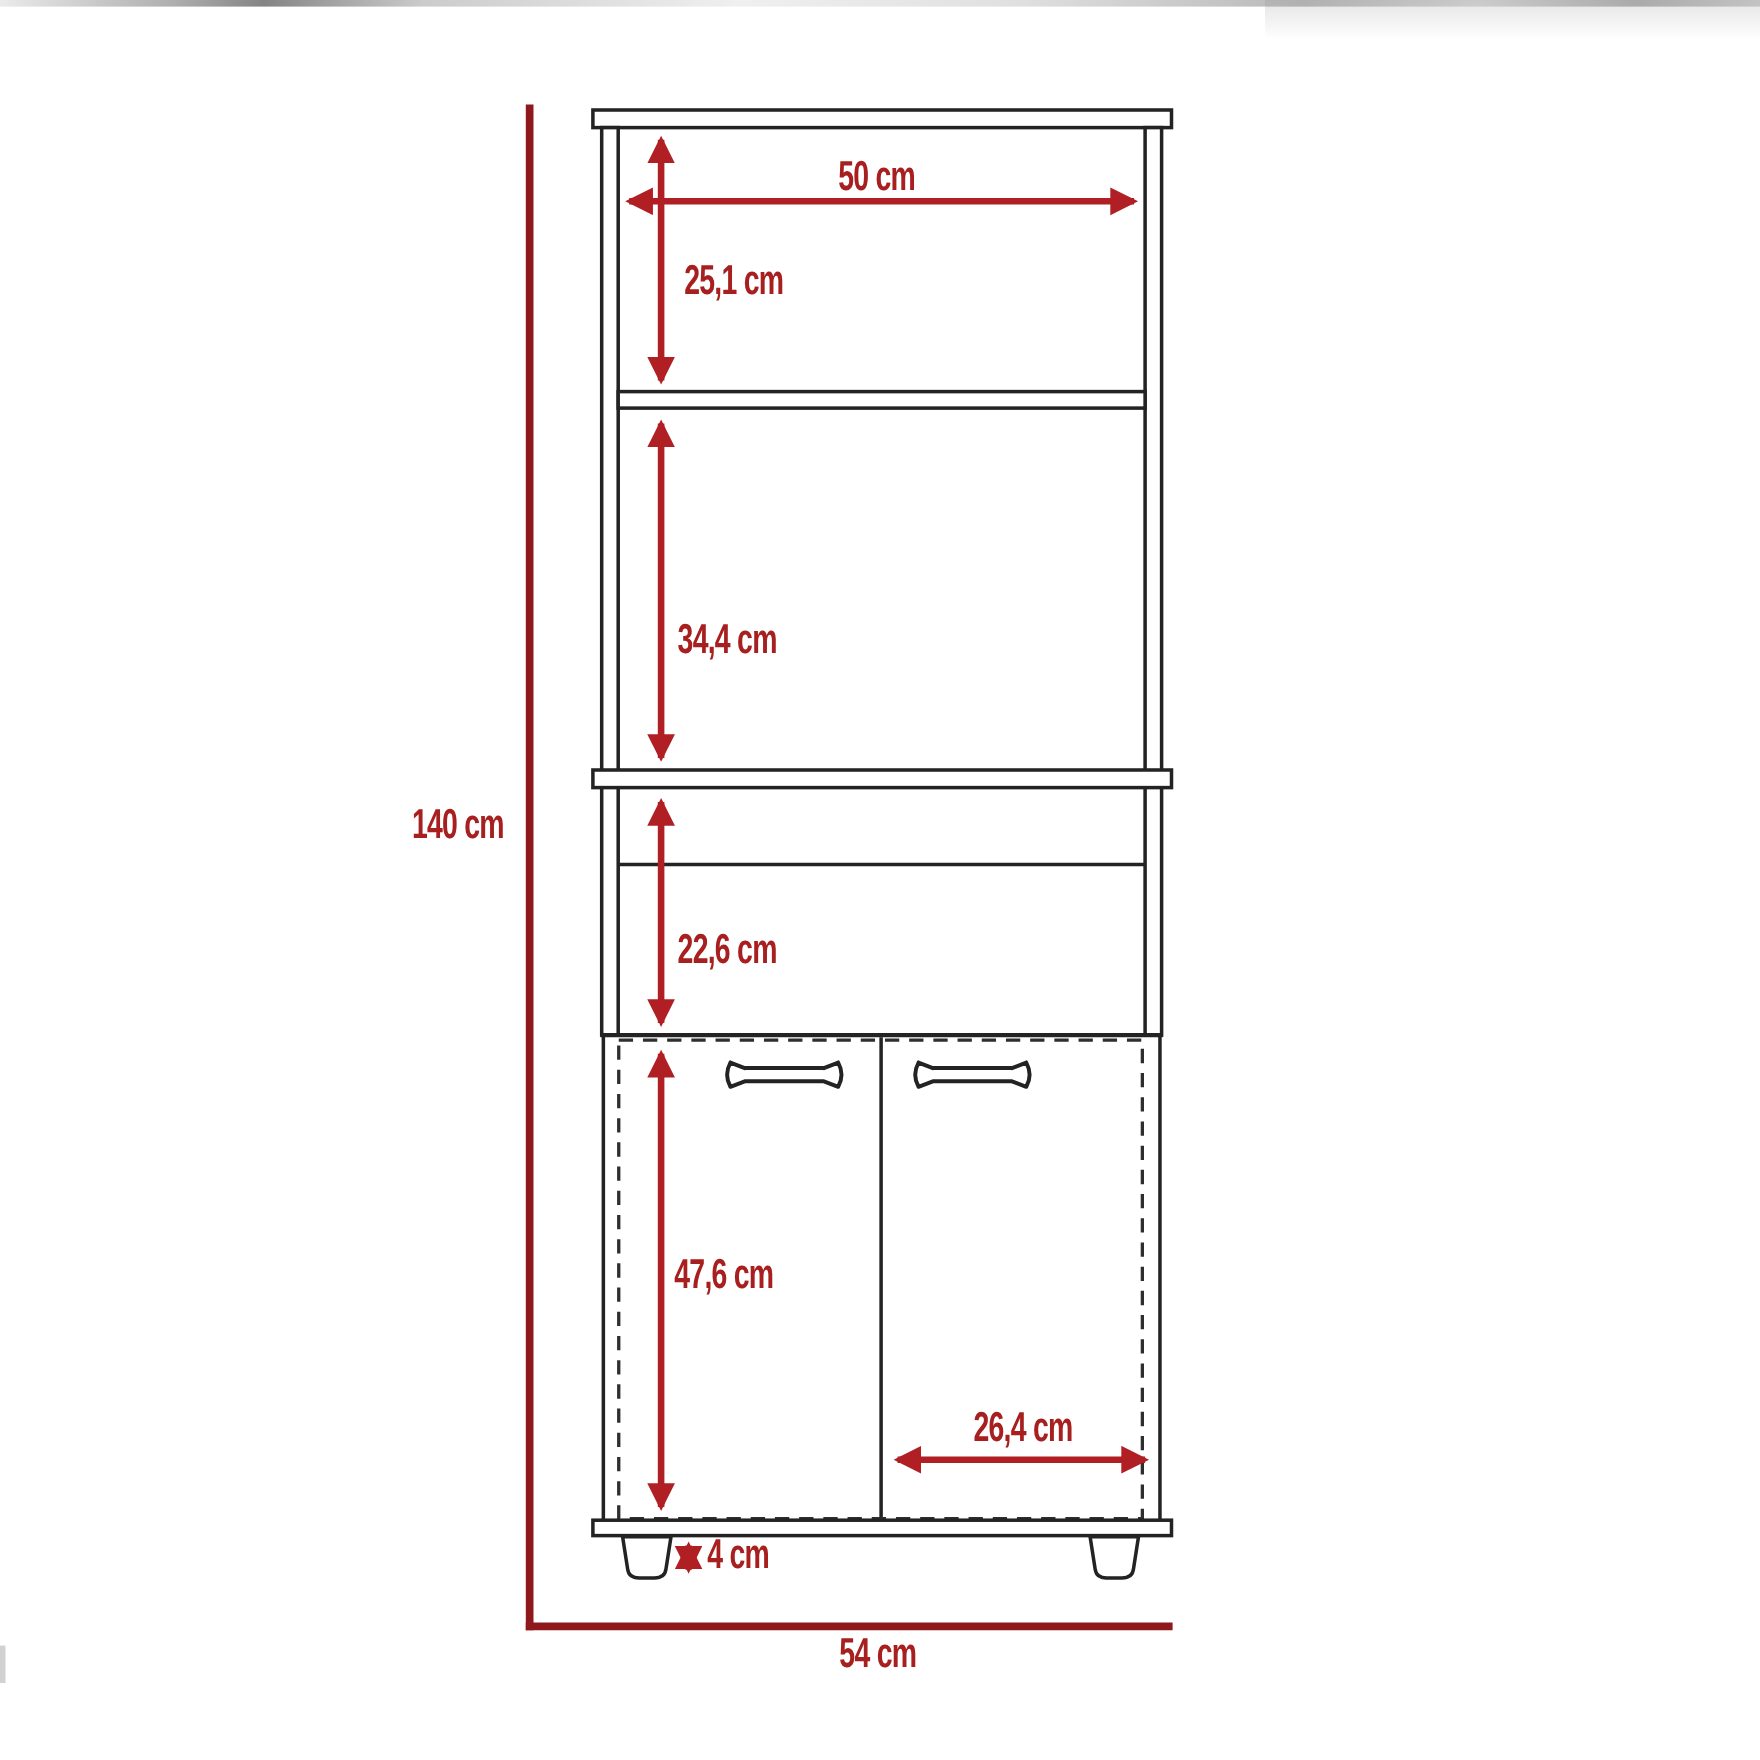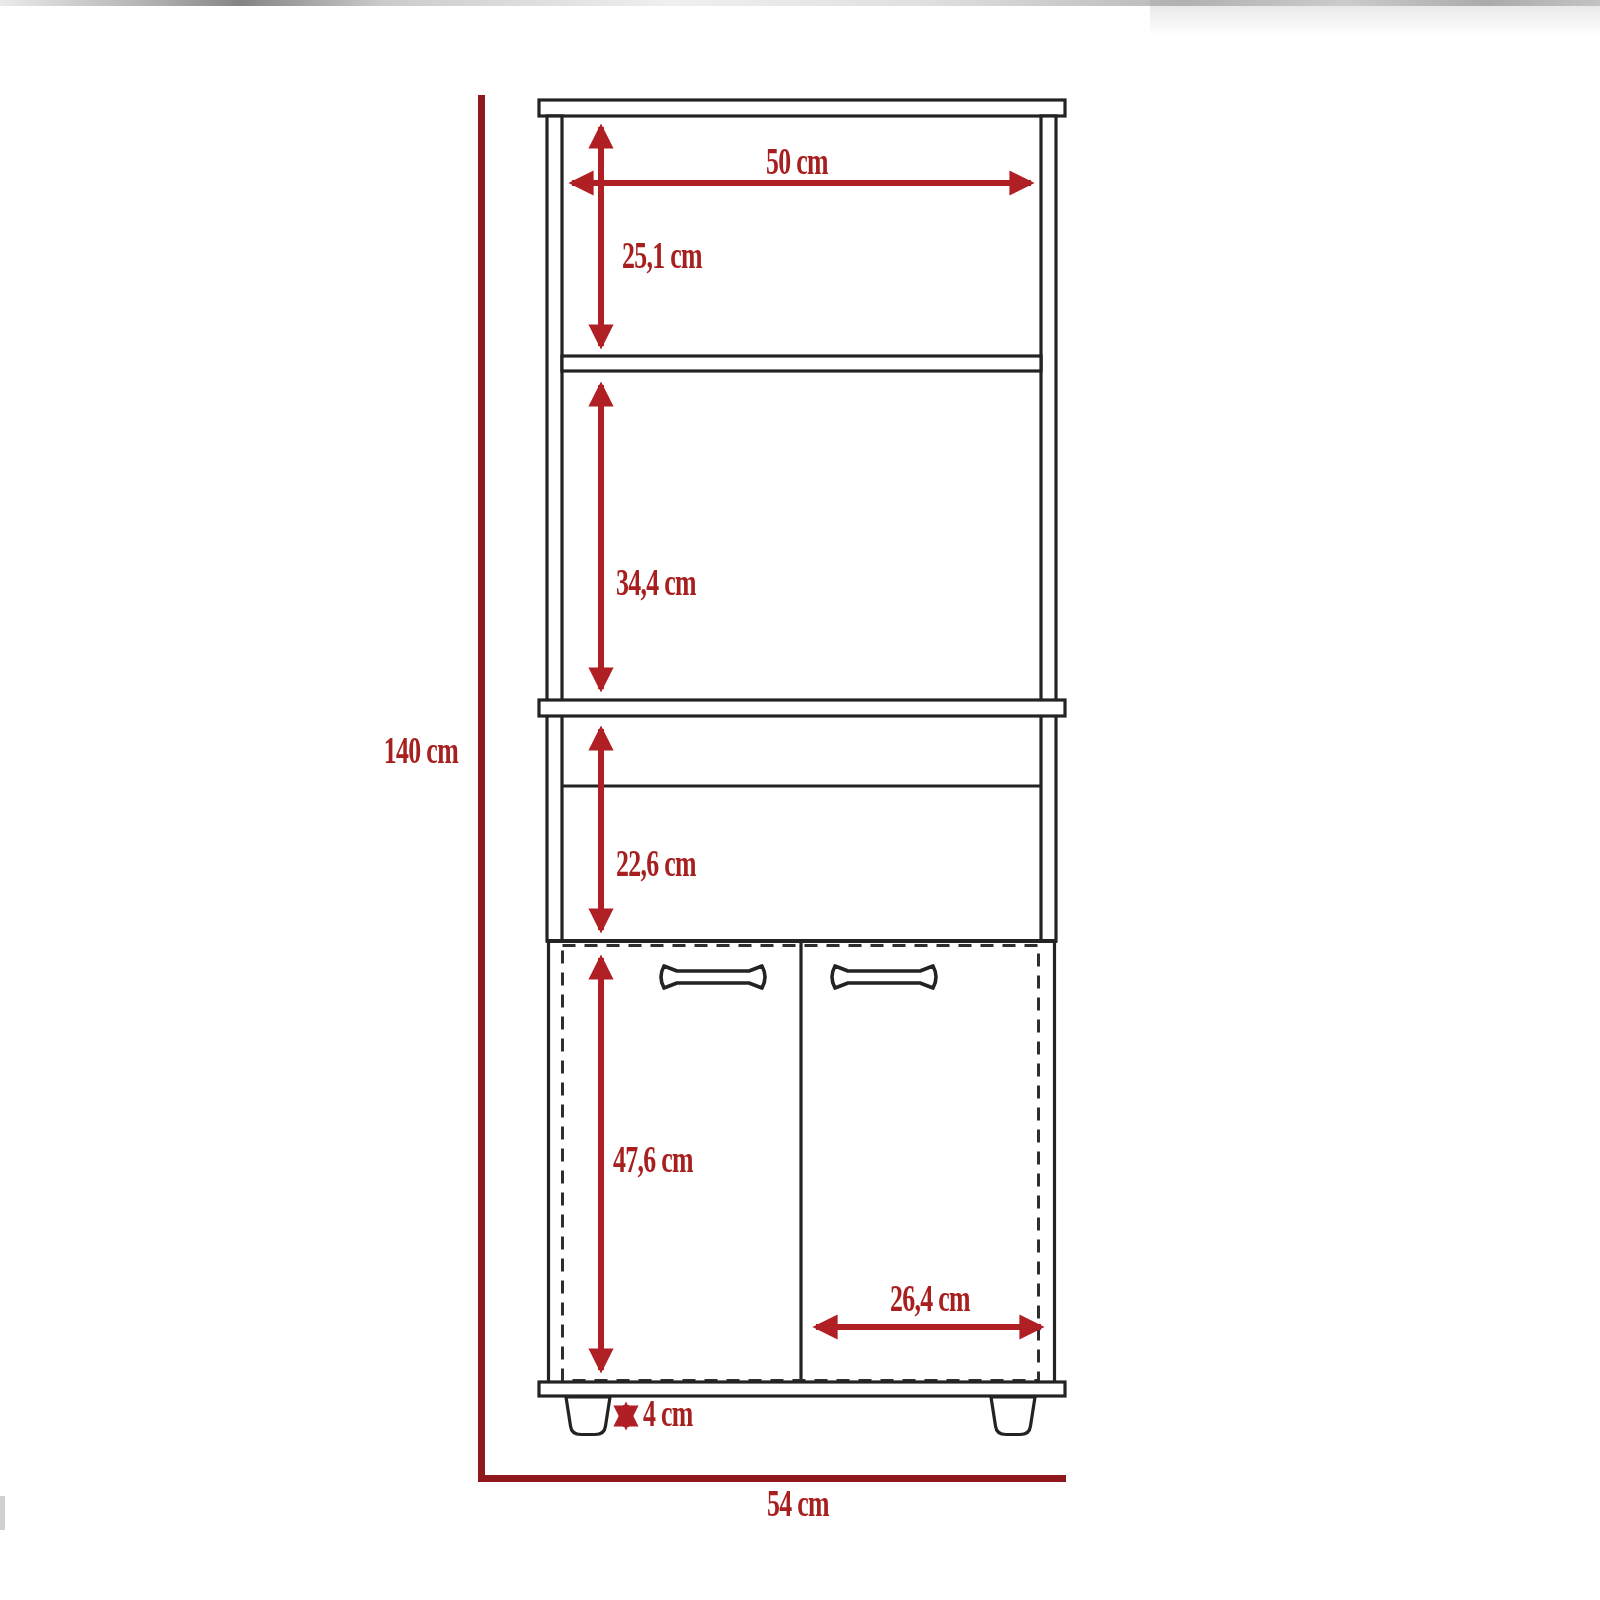--- a/index.html
+++ b/index.html
@@ -1,18 +1,18 @@
 <!DOCTYPE html>
 <html style="--arrow-red: #B01F24; --dark-red: #8E181B; --label-red: #A7201F; --line-black: #232323; --dash-gray: #2E2E2E;"><head>
 <meta charset="utf-8">
 <style>
   html,body{margin:0;padding:0;background:#ffffff;}
   .canvas{
     position:relative;width:1600px;height:1600px;background:#ffffff;
-    overflow:hidden;font-family:Liberation Serif, serif;
+    overflow:hidden;font-family:Liberation Sans, sans-serif;
   }
   svg{position:absolute;left:0;top:0;}
   .outline{fill:#ffffff;stroke:var(--line-black);stroke-width:3.2;}
   .thinline{stroke:var(--line-black);stroke-width:3.2;}
   .thickline{stroke:var(--line-black);stroke-width:4;}
   .dashedline{fill:none;stroke:var(--dash-gray);stroke-width:3;stroke-dasharray:13 9;}
   .handle{fill:none;stroke:var(--line-black);stroke-width:3.6;stroke-linecap:round;}
   .dimline{stroke:var(--dark-red);stroke-width:7;}
   .arrow{stroke:var(--arrow-red);stroke-width:6;fill:none;}
   .dim-label{

